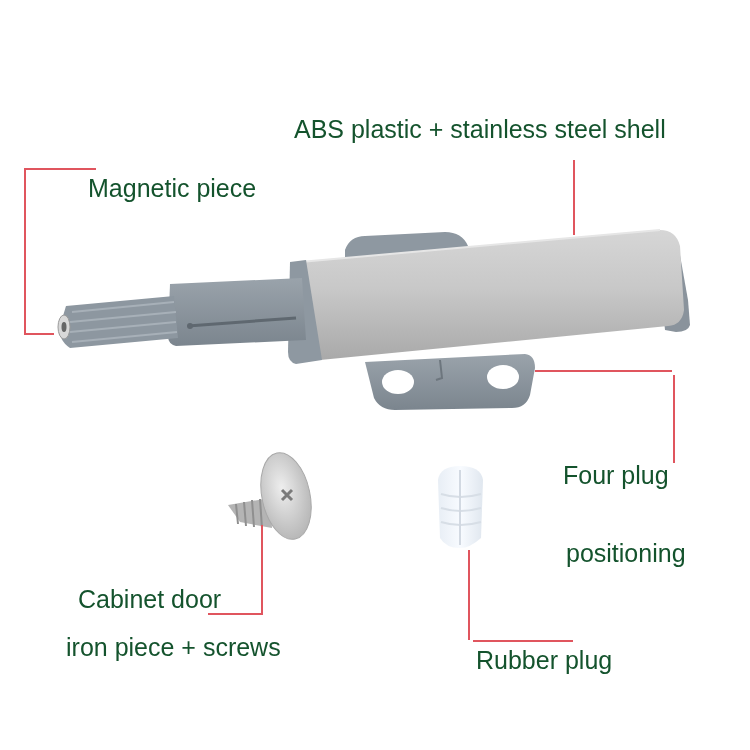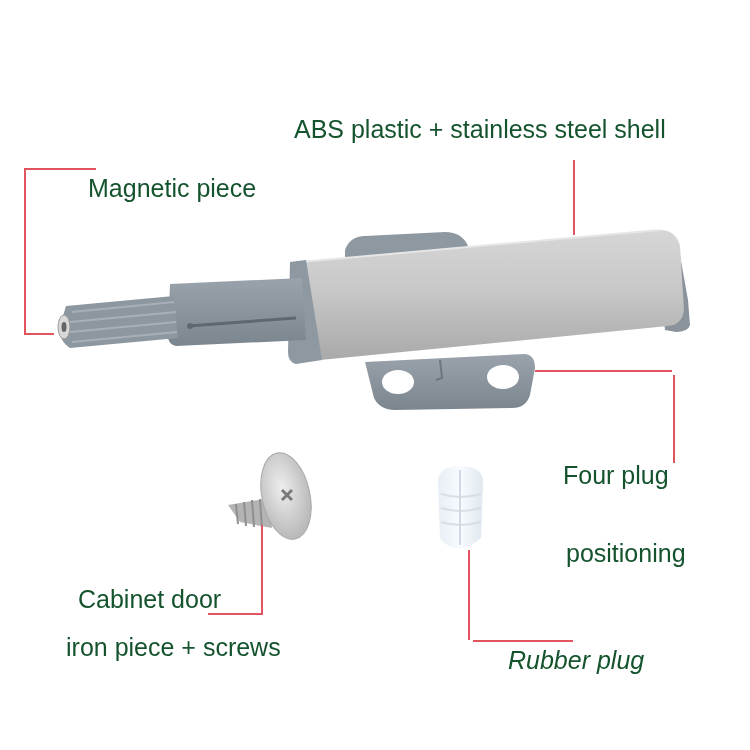--- a/index.html
+++ b/index.html
@@ -87,13 +87,13 @@
 
 <div class="line" style="left:468px;top:550px;width:2px;height:90px;"></div>
 <div class="line" style="left:473px;top:640px;width:100px;height:2px;"></div>
 
 <div class="label" style="left:294px;top:117px;">ABS plastic + stainless steel shell</div>
 <div class="label" style="left:88px;top:176px;">Magnetic piece</div>
 <div class="label" style="left:563px;top:463px;">Four plug</div>
 <div class="label" style="left:566px;top:513px;margin-top:28px;">positioning</div>
 <div class="label" style="left:78px;top:587px;text-align:center;">Cabinet door</div>
 <div class="label" style="left:41px;top:635px;margin-left:25px;">iron piece + screws</div>
-<div class="label" style="left:508px;top:648px;font-style:italic;">Rubber plug</div>
+<div class="label" style="left:476px;top:648px;">Rubber plug</div>
 
 </body></html>

